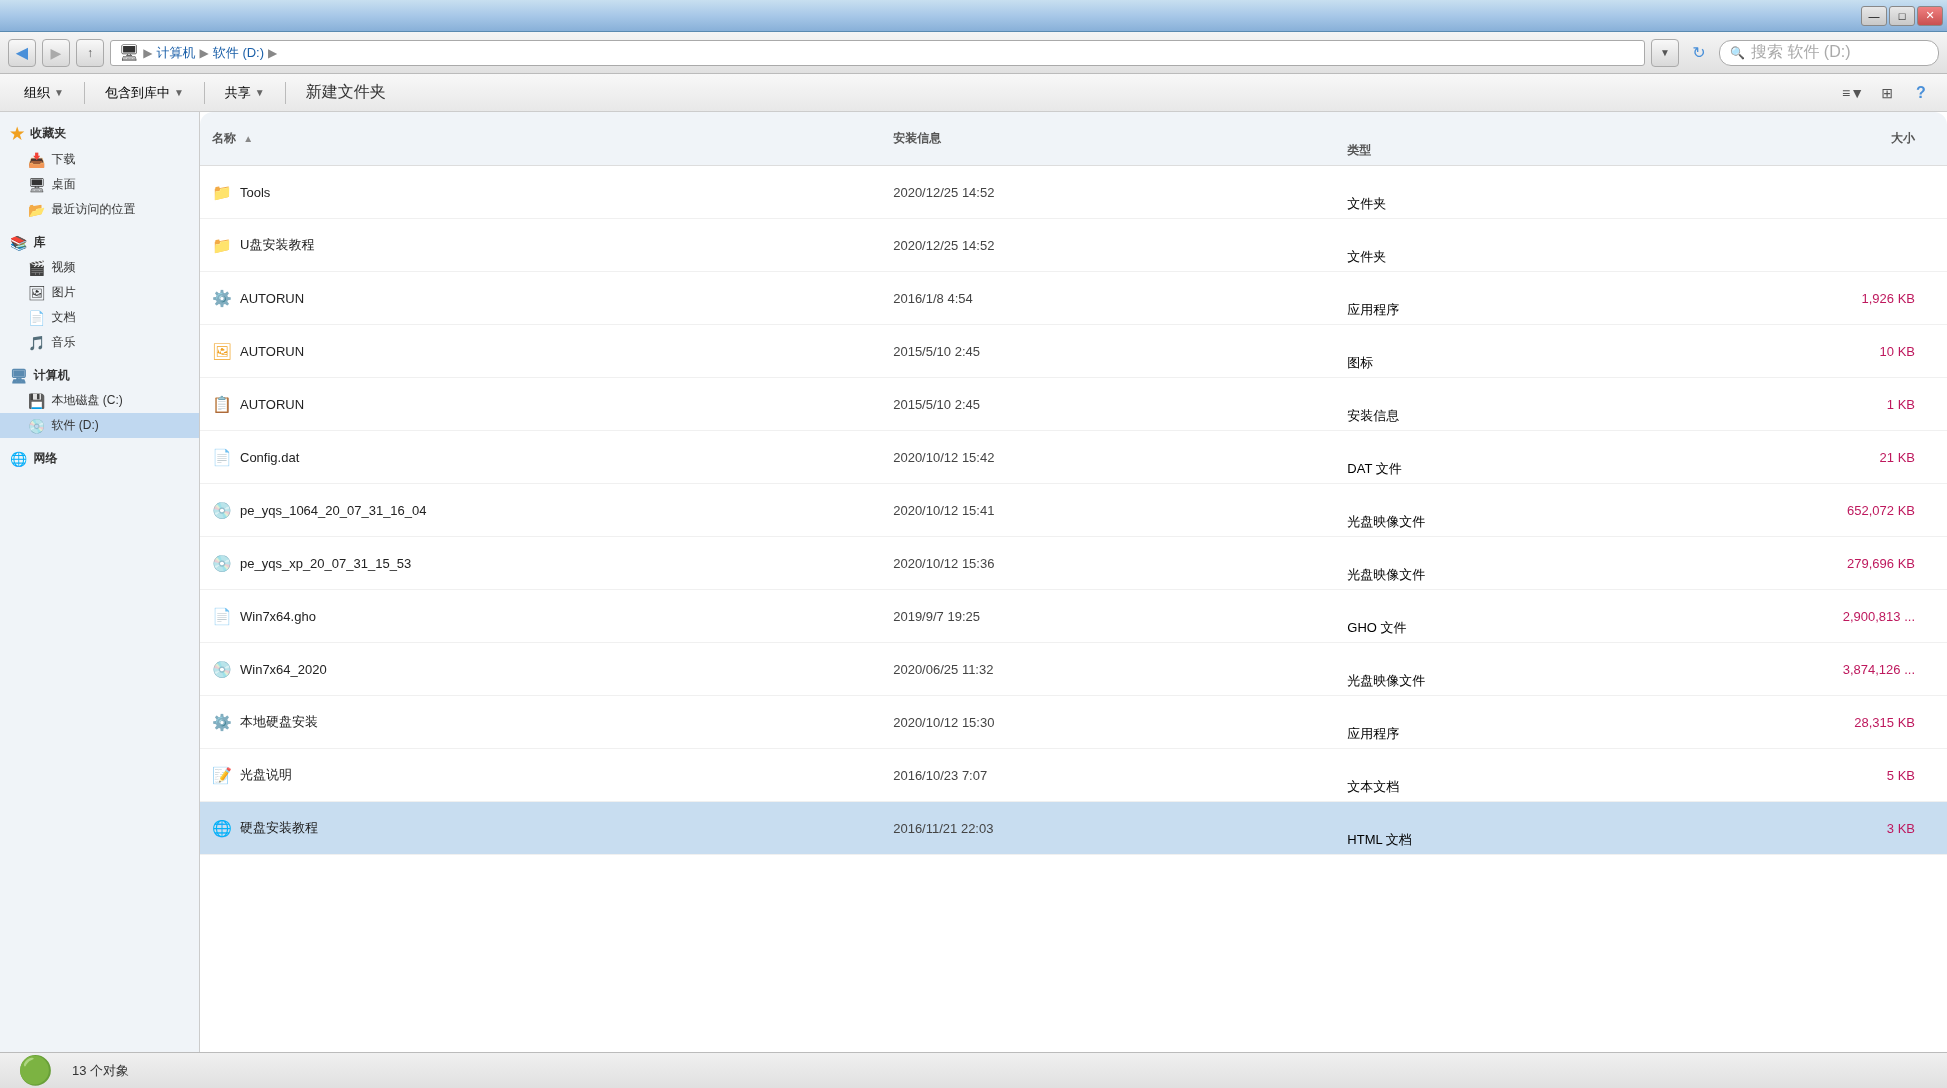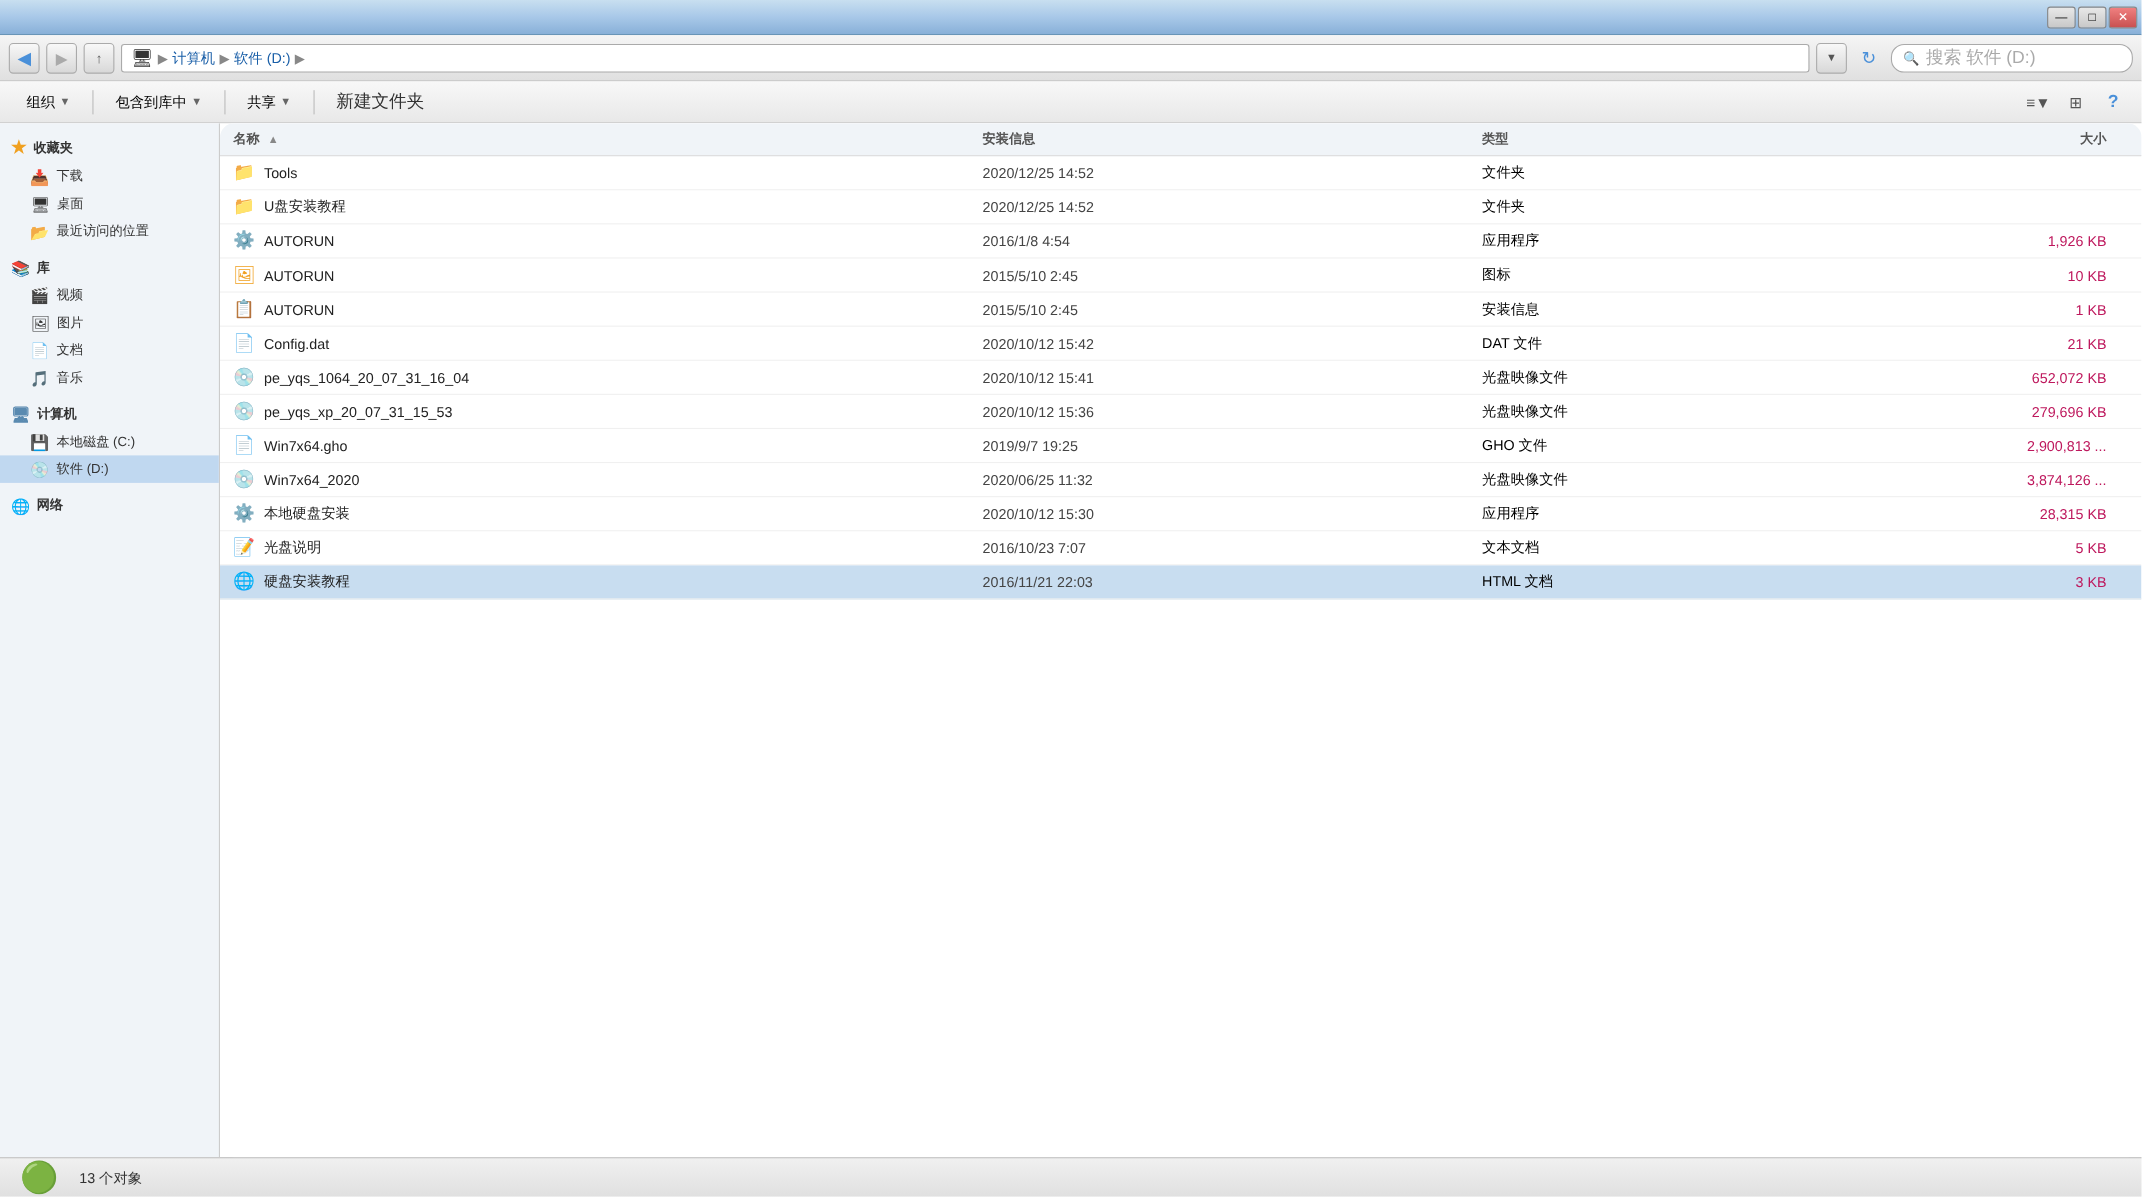--- a/index.html
+++ b/index.html
@@ -218,21 +218,21 @@
       background: #f0f4f8;
       border-bottom: 1px solid #ddd;
       font-size: 12px;
       color: #555;
       font-weight: bold;
       position: sticky;
       top: 0;
     }
     .col-name { flex: 3; min-width: 300px; }
     .col-date { flex: 2; min-width: 160px; }
-    .col-type { flex: 1.5; min-width: 120px; }
+    .col-type { flex: 1.5; min-width: 120px; margin-top: 24px; }
     .col-size { flex: 1; min-width: 100px; text-align: right; padding-right: 20px; }
 
     .file-row {
       display: flex;
       align-items: center;
       padding: 5px 12px;
       border-bottom: 1px solid #f0f0f0;
       cursor: pointer;
       font-size: 13px;
       color: #222;

